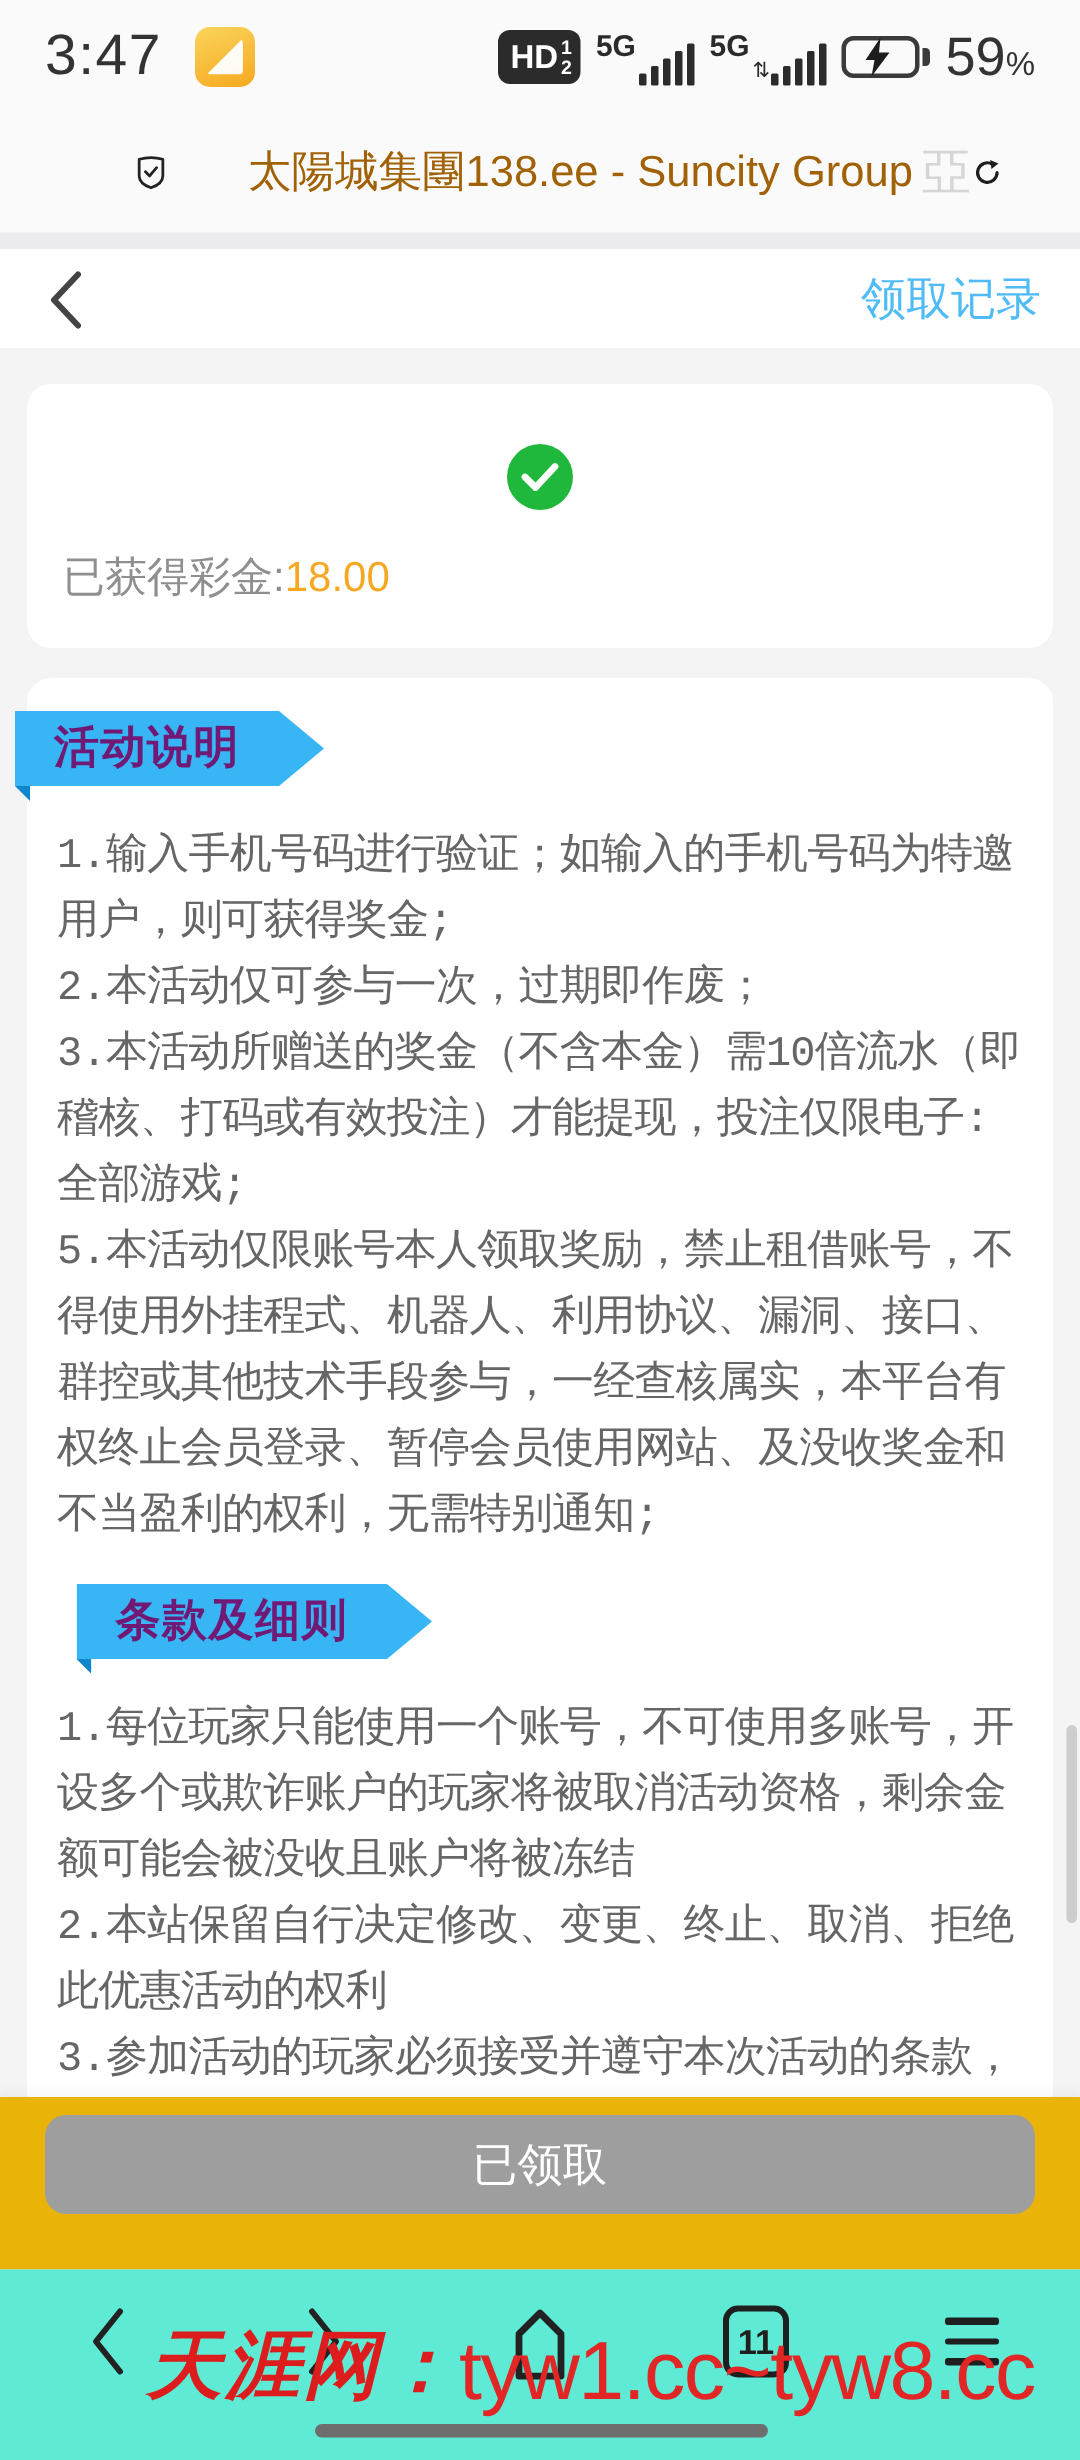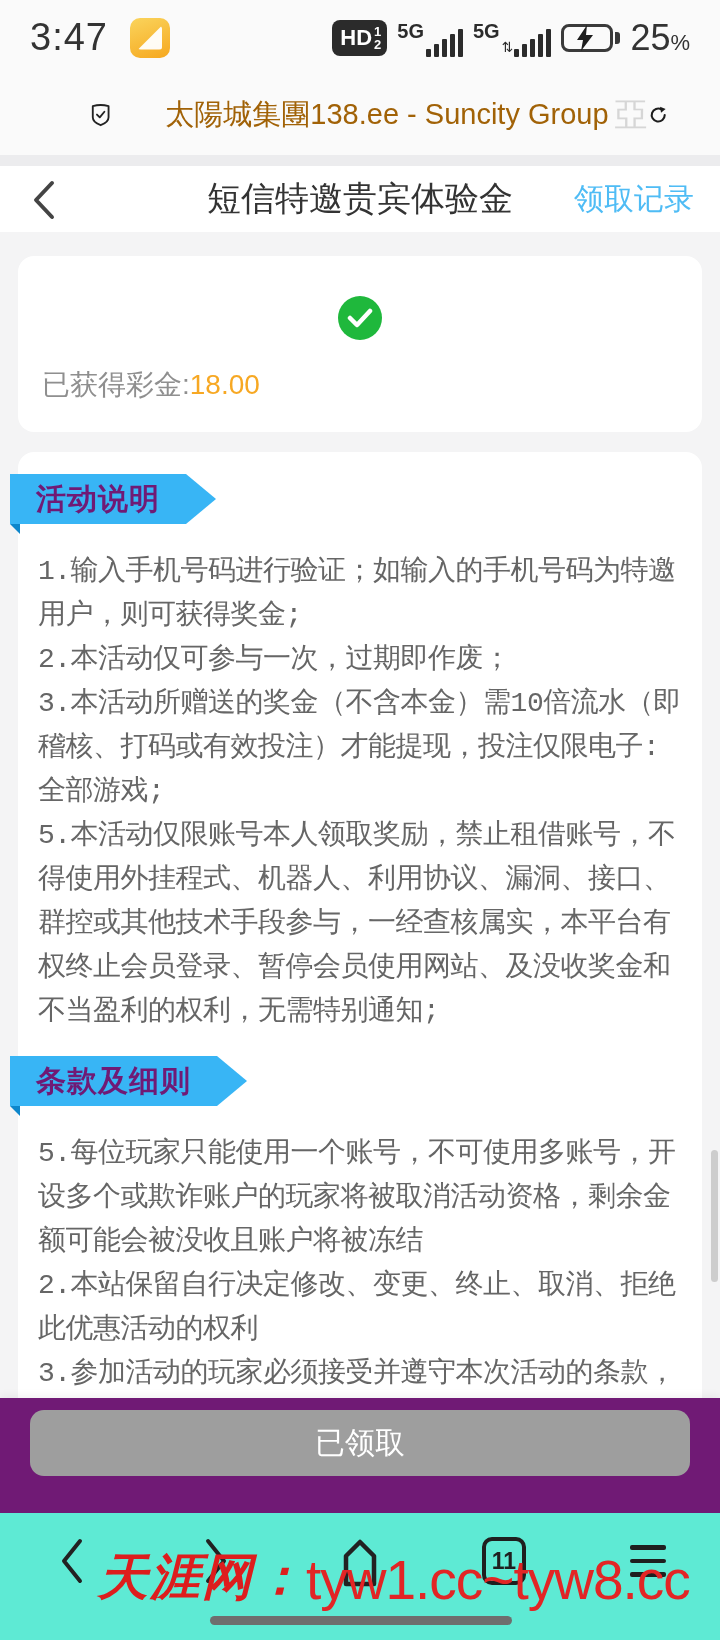--- a/index.html
+++ b/index.html
@@ -84,25 +84,25 @@
     font-size:30px; font-weight:bold; line-height:50px; padding:0 56px 0 26px;
     clip-path:polygon(0 0, calc(100% - 30px) 0, 100% 50%, calc(100% - 30px) 100%, 0 100%);
     letter-spacing:1px;
   }
   .ribbon-fold {
     position:absolute; left:0; top:50px; width:10px; height:10px;
     background:#0d86cb; clip-path:polygon(0 0,100% 0,100% 100%);
   }
   .rule-text { font-size:28px; line-height:44px; color:#666; letter-spacing:-0.5px; margin-top:0; }
   .rules-block { margin-top:16px;font-family:Liberation Mono, monospace; }
-  .section2 { margin-top:22px; }
+  .section2 { margin-top:22px;margin-left:41px; }
   
   .claimbar {
     position:absolute; top:1398px; left:0; width:720px; height:115px;
-    background:#701a75; box-shadow:0 -3px 8px rgba(0,0,0,.05); z-index:5;
+    background:#eab308; box-shadow:0 -3px 8px rgba(0,0,0,.05); z-index:5;
   }
   .claim-btn {
     margin:12px 30px 0; height:66px; border:none; width:660px;
     background:#9e9e9e; color:#fff; border-radius:14px; font-size:30px;
     font-family:inherit; display:block;
   }
   
   .navbar {
     position:absolute; top:1513px; left:0; width:720px; height:127px;
     background:#5eead4; z-index:6;
@@ -170,21 +170,21 @@
     </span>
     <span class="battery">
       <span class="bat-body">
         <span class="bat-fill"></span>
         <svg class="bat-bolt" width="22" height="26" viewBox="0 0 22 26">
           <polygon points="13,0 3,15 9,15 7,26 19,10 12,10" fill="#1d1d1d"></polygon>
         </svg>
       </span>
       <span class="bat-nub"></span>
     </span>
-    <span class="pct"><span>25</span><small>%</small></span>
+    <span class="pct"><span>59</span><small>%</small></span>
   </div>
 </div>
 
 <div class="urlbar">
   <svg width="46" height="50" viewBox="0 0 46 50">
     <path d="M6 6 Q23 1 40 6 L40 30 Q40 41 23 47 Q6 41 6 30 Z" fill="none" stroke="#222" stroke-width="4" stroke-linejoin="round"></path>
     <polyline points="15,24 21,30 31,18" fill="none" stroke="#222" stroke-width="4" stroke-linecap="round" stroke-linejoin="round"></polyline>
   </svg>
   <span class="url-title">太陽城集團138.ee - Suncity Group</span>
   <span class="url-faded">亞</span>
@@ -194,21 +194,20 @@
   </svg>
 </div>
 <div class="chrome-divider"></div>
 
 <div class="pagehead">
   <span class="back-btn">
     <svg width="24" height="40" viewBox="0 0 24 40">
       <polyline points="20,3 4,20 20,37" fill="none" stroke="#444" stroke-width="4" stroke-linecap="round" stroke-linejoin="round"></polyline>
     </svg>
   </span>
-  <span class="page-title">短信特邀贵宾体验金</span>
   <span class="head-link">领取记录</span>
 </div>
 
 <div class="content">
 
   <div class="card card-result">
     <div class="result-row">
       <span class="check-circle">
         <svg width="26" height="22" viewBox="0 0 26 22">
           <polyline points="3,11 10,18 23,4" fill="none" stroke="#fff" stroke-width="4.5" stroke-linecap="round" stroke-linejoin="round"></polyline>
@@ -233,21 +232,21 @@
       <p class="rule-text">3.本活动所赠送的奖金（不含本金）需10倍流水（即稽核、打码或有效投注）才能提现，投注仅限电子:全部游戏;</p>
       <p class="rule-text">5.本活动仅限账号本人领取奖励，禁止租借账号，不得使用外挂程式、机器人、利用协议、漏洞、接口、群控或其他技术手段参与，一经查核属实，本平台有权终止会员登录、暂停会员使用网站、及没收奖金和不当盈利的权利，无需特别通知;</p>
     </div>
     <div class="section-head section2">
       <span class="ribbon-wrap">
         <span class="ribbon">条款及细则</span>
         <span class="ribbon-fold"></span>
       </span>
     </div>
     <div class="rules-block">
-      <p class="rule-text">5.每位玩家只能使用一个账号，不可使用多账号，开设多个或欺诈账户的玩家将被取消活动资格，剩余金额可能会被没收且账户将被冻结</p>
+      <p class="rule-text">1.每位玩家只能使用一个账号，不可使用多账号，开设多个或欺诈账户的玩家将被取消活动资格，剩余金额可能会被没收且账户将被冻结</p>
       <p class="rule-text">2.本站保留自行决定修改、变更、终止、取消、拒绝此优惠活动的权利</p>
       <p class="rule-text">3.参加活动的玩家必须接受并遵守本次活动的条款，并且本站保留对本活动的最终解释权</p>
     </div>
   </div>
 
 </div>
 
 <div class="claimbar">
   <button class="claim-btn">已领取</button>
 </div>

